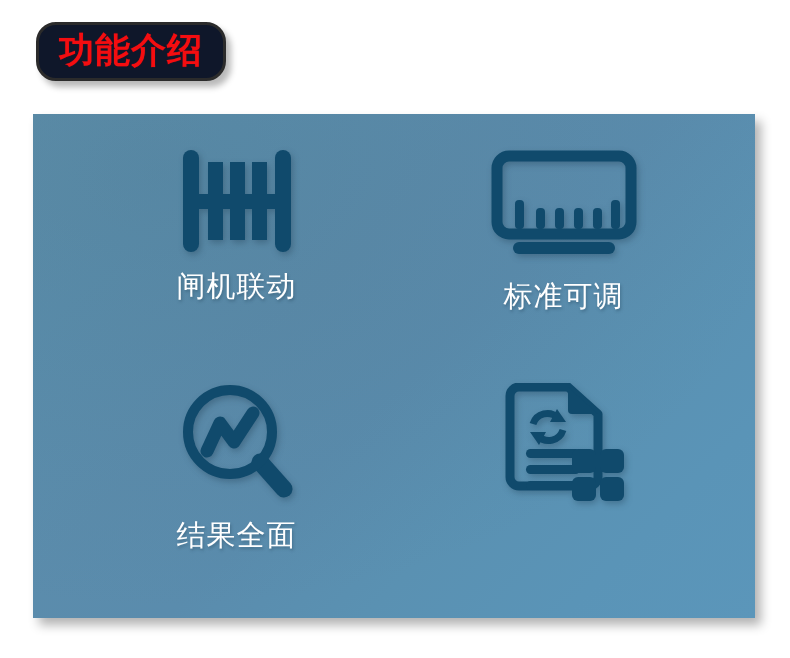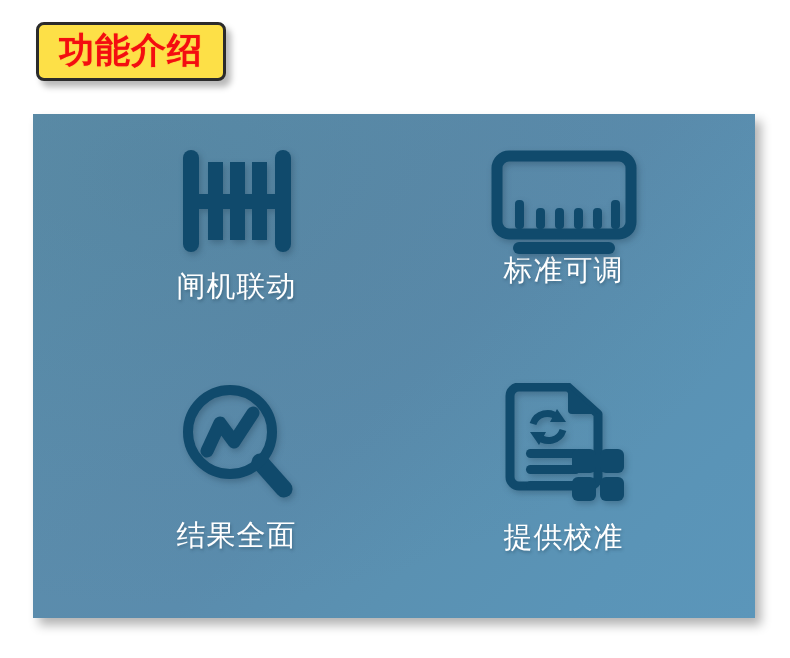--- a/index.html
+++ b/index.html
@@ -16,23 +16,23 @@
   }
 
   
   #header-badge-wrap {
     position: absolute;
     left: 36px;
     top: 22px;
   }
   #header-badge {
     display: inline-block;
-    background: #fde047;
+    background: #0f172a;
     border: 3px solid #2b2b2b;
-    border-radius: 8px;
+    border-radius: 20px;
     padding: 7px 20px 9px 20px;
     box-shadow: 5px 6px 6px rgba(0,0,0,0.28);
     line-height: 1;
   }
   #header-badge-text {
     color: #f40d10;
     font-size: 35px;
     font-weight: bold;
     letter-spacing: 1px;
     line-height: 1.05;
@@ -101,21 +101,21 @@
 
   .feature-label {
     color: #ffffff;
     font-size: 29px;
     line-height: 1;
     letter-spacing: 1px;
     white-space: nowrap;
     text-shadow: 1px 2px 3px rgba(25,55,75,0.35);
   }
   .lbl-gate  { margin-top: 20px; }
-  .lbl-ruler { }
+  .lbl-ruler { margin-top: 26px; }
   .lbl-scope { margin-top: 20px; text-align: center; }
   .lbl-doc   { margin-top: 20px; }
 </style>
 </head>
 <body>
 
 <div id="header-badge-wrap">
   <div id="header-badge">
     <div id="header-badge-text">功能介绍</div>
   </div>
@@ -203,17 +203,16 @@
           <rect x="26" y="98" width="54" height="9" rx="4.5" ry="4.5" fill="#104a6c"></rect>
 
           <g fill="#104a6c">
             <rect x="72" y="66" width="24" height="24" rx="6" ry="6"></rect>
             <rect x="100" y="66" width="24" height="24" rx="6" ry="6"></rect>
             <rect x="72" y="94" width="24" height="24" rx="6" ry="6"></rect>
             <rect x="100" y="94" width="24" height="24" rx="6" ry="6"></rect>
           </g>
         </svg>
       </span>
-      <span class="feature-label lbl-doc">提供校准</span>
     </div>
 
   </div>
 </div>
 
 </body></html>

